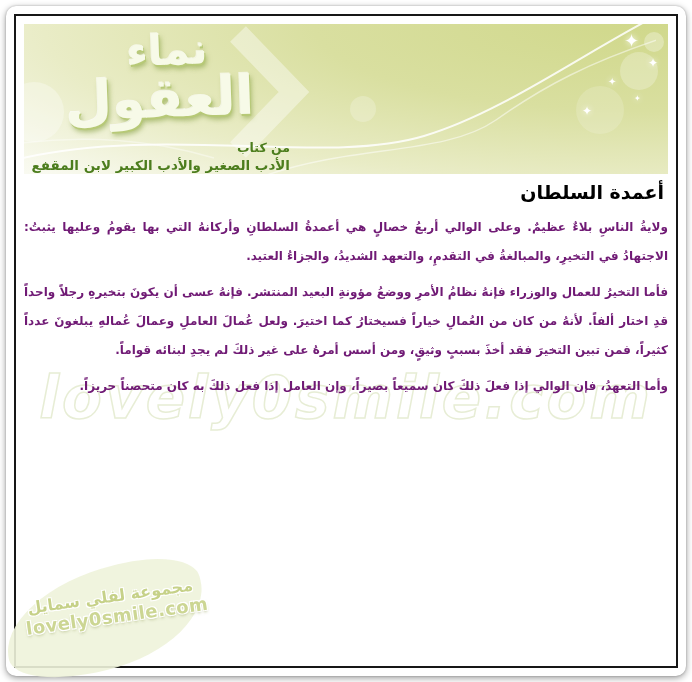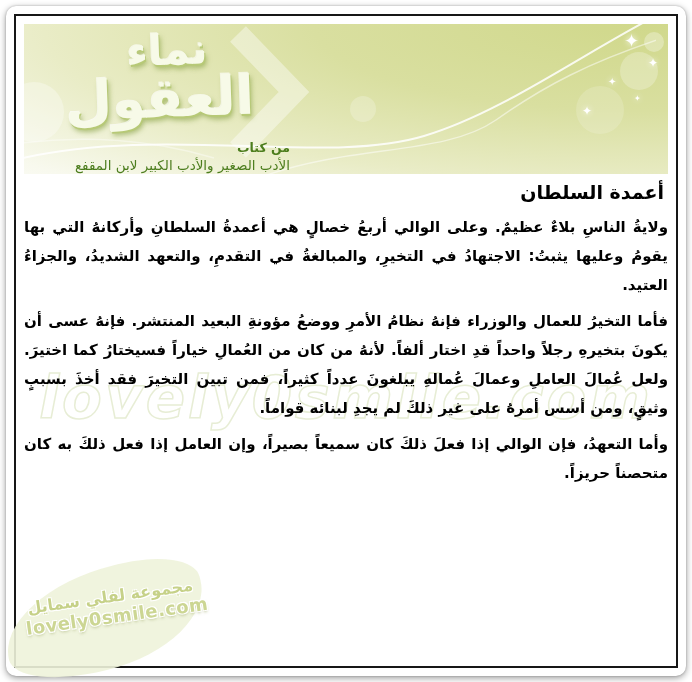--- a/index.html
+++ b/index.html
@@ -27,33 +27,33 @@
   .logo { position:absolute; left:20px; top:2px; width:230px; transform:rotate(-2deg); direction:rtl; }
   .logo-line1, .logo-line2 {
     display:block; font-weight:bold; color:#f7fae8; white-space:nowrap;
     text-shadow:-1px -1px 0 rgba(255,255,255,.65), 1px 2px 0 #b7c977, 2px 4px 5px rgba(120,150,50,.55);
   }
   .logo-line1 { font-size:42px; margin-right:-18px; text-align:center; }
   .logo-line2 { font-size:54px; margin-top:-8px; text-align:center; }
 
   .source { position:absolute; left:6px; top:116px; width:260px; text-align:right; color:#4c7d1d; direction:rtl; }
   .source-prefix { display:block; font-size:12.5px; font-weight:bold; }
-  .source-book   { display:block; font-size:13.5px; font-weight:normal; margin-top:2px; }
+  .source-book   { display:block; font-size:13.5px; font-weight:bold; margin-top:2px; }
 
   .sparkle { position:absolute; color:#ffffff; text-shadow:0 0 6px rgba(255,255,255,.95); z-index:3; }
   .bokeh   { position:absolute; border-radius:50%; background:#ffffff; z-index:2; }
 
   
   .title {
     position:relative; z-index:1; direction:rtl; text-align:right;
     color:#000000; font-size:19px; font-weight:bold; margin:7px 4px 10px 0;
   }
   .body {
     position:relative; z-index:1; direction:rtl; text-align:justify;
-    color:#000000; font-weight:bold; font-size:15px; line-height:29px;
+    color:#701a75; font-weight:bold; font-size:12px; line-height:29px;
   }
   .body p { margin:0 0 7px 0; }
 
   
   .wm-center {
     position:absolute; left:-14px; right:-14px; top:338px; z-index:0;
     text-align:center; font-size:58px; line-height:72px; font-weight:bold; font-style:italic;
     letter-spacing:3px; color:rgba(255,255,255,0.55);
     -webkit-text-stroke:1.5px rgba(196,210,150,0.40);
     white-space:nowrap; pointer-events:none;

